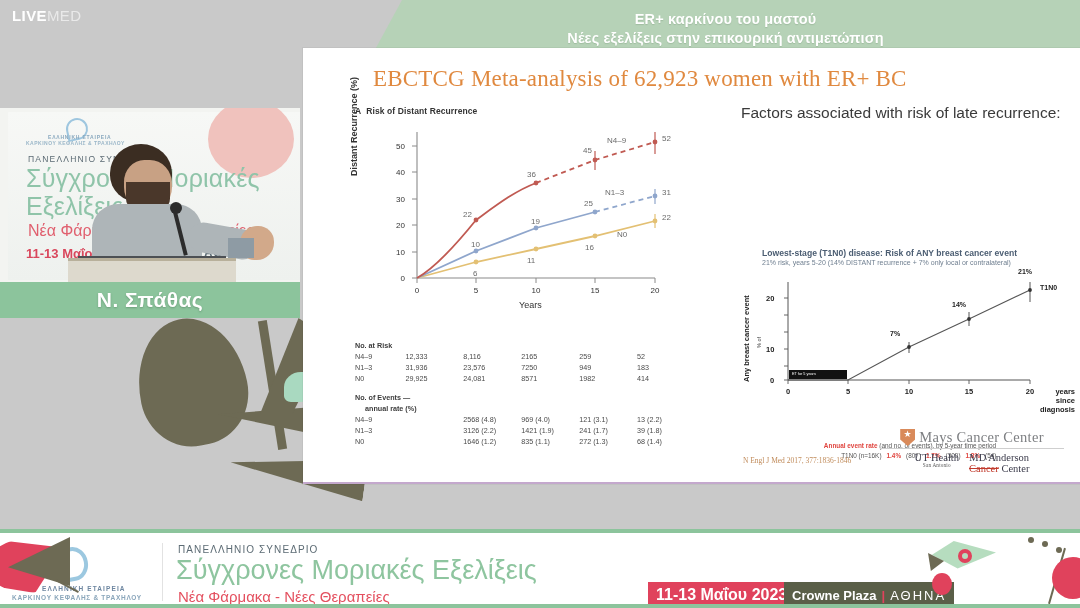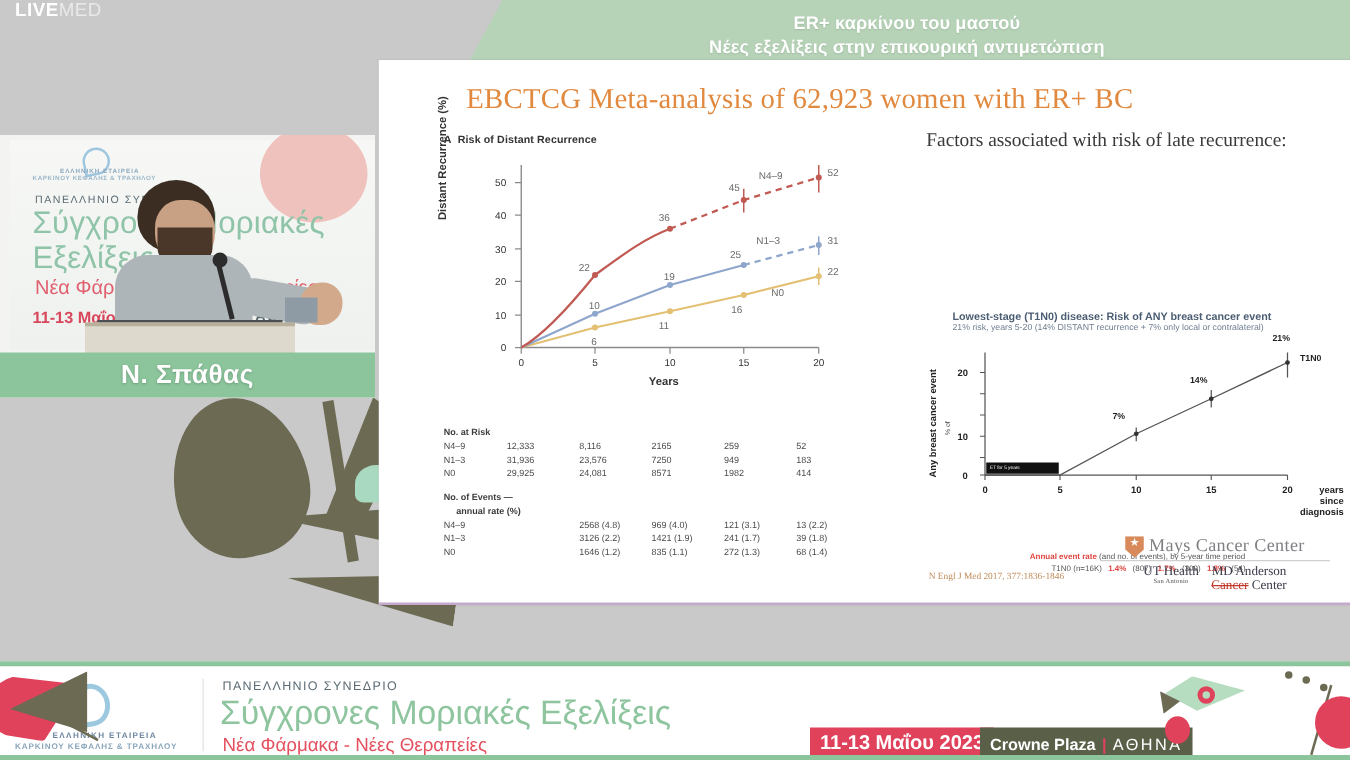--- a/index.html
+++ b/index.html
@@ -27,21 +27,21 @@
   .spike-3 { width: 70px; height: 96px; left: 260px; top: 318px;
              clip-path: polygon(0 100%, 55% 0, 100% 22%, 46% 100%); }
   .leaf-stem { position: absolute; width: 9px; height: 130px; left: 268px; top: 320px;
                background: #6d6a54; transform: rotate(-9deg); }
   .mint-chip { position: absolute; width: 34px; height: 30px; left: 284px; top: 372px;
                background: #a9d9c0; border-radius: 50% 20% 50% 20%; }
 
   
   #top-logo {
     position: absolute; left: 0; top: 0; width: 88px; height: 30px;
-    display: flex; align-items: flex-start; padding-left: 12px;
+    display: flex; align-items: center; padding-left: 12px;
     font-size: 15px; letter-spacing: .4px; color: #ffffff;
   }
   #top-logo .b { font-weight: 700; }
   #top-logo .n { font-weight: 400; color: #e9e9e9; }
 
   
   #header-band {
     position: absolute; left: 371px; top: 0; width: 709px; height: 57px;
     background: #b6d2b7;
     clip-path: polygon(31px 0, 100% 0, 100% 100%, 0 100%);
@@ -128,40 +128,40 @@
   }
   #fig-a-label .ttl { font-weight: 700; }
   #chart-a { position: absolute; left: 52px; top: 70px; width: 330px; height: 200px; }
   .ylab {
     position: absolute; left: -6px; top: 58px; transform: rotate(-90deg);
     transform-origin: left top; font-size: 9px; color: #333; font-weight: 700;
     white-space: nowrap;
   }
   .ytick { position: absolute; font-size: 8px; color: #333; text-align: right; width: 18px; }
   .xtick { position: absolute; font-size: 8px; color: #333; text-align: center; width: 16px; }
-  .xlab { position: absolute; font-size: 9px; color: #333; font-weight: 700; }
+  .xlab { position: absolute; font-size: 9px; color: #333; font-weight: 400; }
   .pt-lab { position: absolute; font-size: 8px; color: #6b6b6b; }
   .ser-lab { position: absolute; font-size: 8px; color: #6b6b6b; }
 
   
   #risk-table {
     position: absolute; left: 52px; top: 292px; width: 340px;
     font-size: 7.2px; color: #4a4a4a; line-height: 1.55;
   }
   #risk-table .hdr { font-weight: 700; color: #3c3c3c; }
   #risk-table .row { display: flex; }
   #risk-table .c0 { width: 54px; }
   #risk-table .c { width: 62px; text-align: left; }
   #risk-table .sub { padding-left: 10px; font-weight: 700; color: #3c3c3c; }
   #risk-table .gap { height: 7px; }
 
   
   #factors {
     position: absolute; left: 438px; top: 55px; width: 330px;
-    font-family: Liberation Serif, serif; color: #3a3a3a;
+    font-family: Liberation Sans, sans-serif; color: #3a3a3a;
   }
   #factors .lead { font-size: 15.5px; line-height: 1.32; }
   #factors ul { margin: 3px 0 0 16px; }
   #factors li { font-size: 15.5px; line-height: 1.33; }
 
   #t1n0-block { position: absolute; left: 459px; top: 200px; width: 338px; }
   #t1n0-title { font-size: 8.6px; font-weight: 700; color: #4b5d72; }
   #t1n0-sub { font-size: 7px; color: #6f7f90; margin-top: 1px; }
   #chart-b { position: absolute; left: 437px; top: 222px; width: 330px; height: 150px; }
   .b-ylab { position: absolute; left: 2px; top: 112px; transform: rotate(-90deg);

